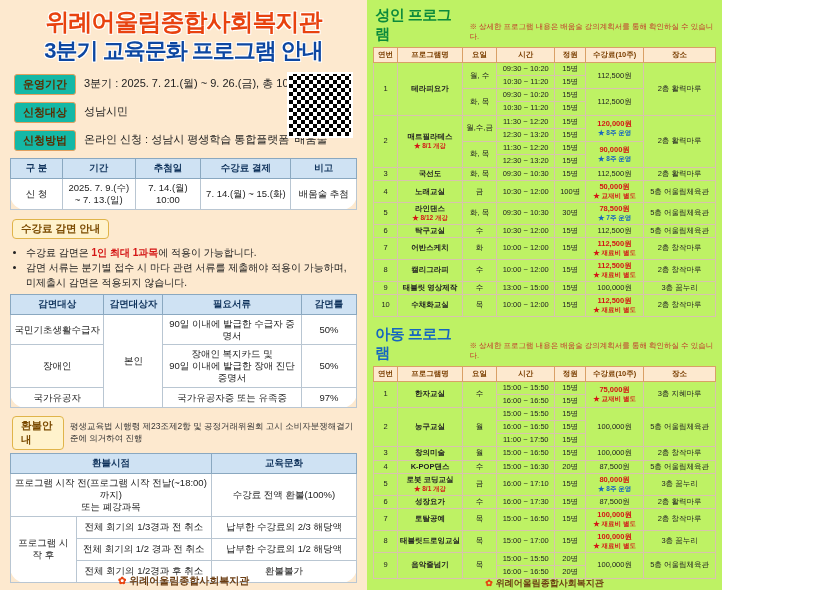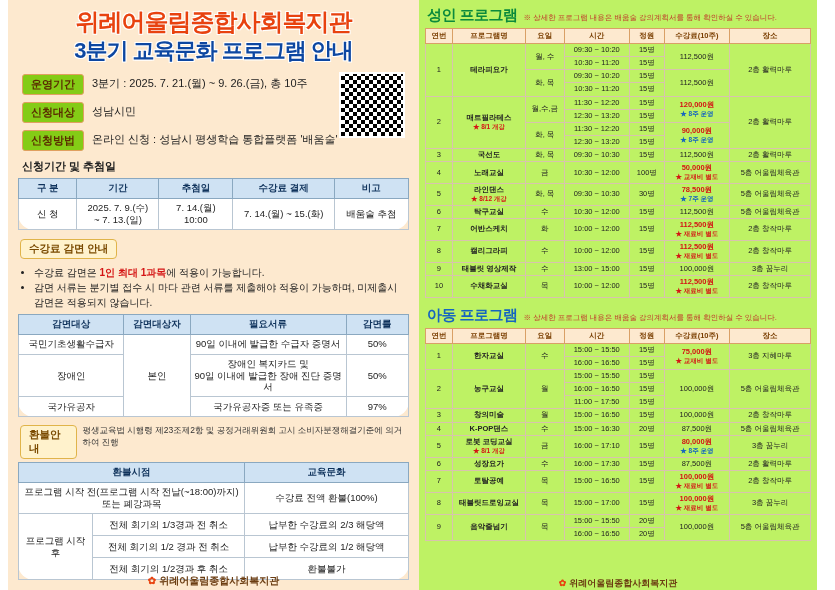--- a/index.html
+++ b/index.html
@@ -3,21 +3,21 @@
 <meta charset="utf-8">
 <style>
   * { box-sizing: border-box; }
   html, body { margin:0; padding:0; }
   body {
     width: 835px; height: 590px;
     font-family: "Liberation Sans", sans-serif;
     background: #ffffff;
     overflow: hidden;
   }
-  .page { position: relative; width:817px; height:590px; display:flex;padding-left:8px; }
+  .page { position: relative; width:722px; height:590px; display:flex; }
 
   
   .left {
     width: 424px; height: 590px;
     background: #fde9cf;
     padding: 6px 10px 0 10px;
     position: relative;
   }
   .title-block { text-align:center; margin-top:2px; }
   .title-line1 {
@@ -27,21 +27,21 @@
   }
   .title-line2 {
     font-size: 22px; font-weight: bold; color:#0d47a1;
     letter-spacing:-1px; line-height:1.2; margin-top:2px;
     text-shadow: 1px 1px 0 #fff, -1px -1px 0 #fff, 1px -1px 0 #fff, -1px 1px 0 #fff;
   }
 
   .info-rows { margin-top:10px; position:relative; padding-left:4px; }
   .info-row { display:flex; align-items:flex-start; margin-bottom:7px; font-size:11px; }
   .info-label {
-    background:#84cc16; border:1px solid #e0a060; border-radius:3px;
+    background:#14b8a6; border:1px solid #e0a060; border-radius:3px;
     color:#5a2d00; font-weight:bold; font-size:11px;
     padding:2px 6px; min-width:62px; text-align:center; margin-right:8px;
   }
   .info-val { color:#222; font-size:11px; padding-top:2px; }
   .qr {
     position:absolute; right:4px; top:-2px; width:66px; height:66px;
     background:
       repeating-linear-gradient(0deg,#000 0 4px,#fff 4px 8px),
       repeating-linear-gradient(90deg,#000 0 4px,#fff 4px 8px);
     background-blend-mode: difference;
@@ -62,21 +62,21 @@
 
   .badge {
     display:inline-block; background:#fff2cc; border:1px solid #e0b44a;
     border-radius:4px; padding:2px 8px; font-size:10.5px; font-weight:bold;
     color:#7a4a00; margin:9px 0 4px 2px;
   }
   ul.notes { margin:2px 0 4px 16px; padding:0; }
   ul.notes li { font-size:10px; color:#222; line-height:1.5; }
   .hl-red { color:#d41414; font-weight:bold; }
 
-  .law-note { display:flex; margin:8px 0 3px 2px; }
+  .law-note { display:flex; align-items:center; margin:8px 0 3px 2px; }
   .law-text { font-size:8.5px; color:#333; margin-left:6px; }
 
   .footer-logo {
     position:absolute; bottom:2px; left:0; right:0;
     text-align:center; font-size:10px; font-weight:bold; color:#6b3d12;
   }
   .logo-dot { color:#e8420f; margin-right:3px; }
 
   
   .right { width:411px; height:590px; background:#bef264; padding:4px 6px 0 6px; position:relative; }
@@ -124,21 +124,20 @@
       <div class="info-row">
         <div class="info-label">신청대상</div>
         <div class="info-val">성남시민</div>
       </div>
       <div class="info-row">
         <div class="info-label">신청방법</div>
         <div class="info-val">온라인 신청 : 성남시 평생학습 통합플랫폼 '배움술'</div>
       </div>
     </div>
 
-    <div class="sub-head">신청기간 및 추첨일</div>
     <table class="tbl">
       <thead>
         <tr>
           <th style="width:15%">구 분</th>
           <th style="width:21%">기간</th>
           <th style="width:19%">추첨일</th>
           <th style="width:26%">수강료 결제</th>
           <th style="width:19%">비고</th>
         </tr>
       </thead>

